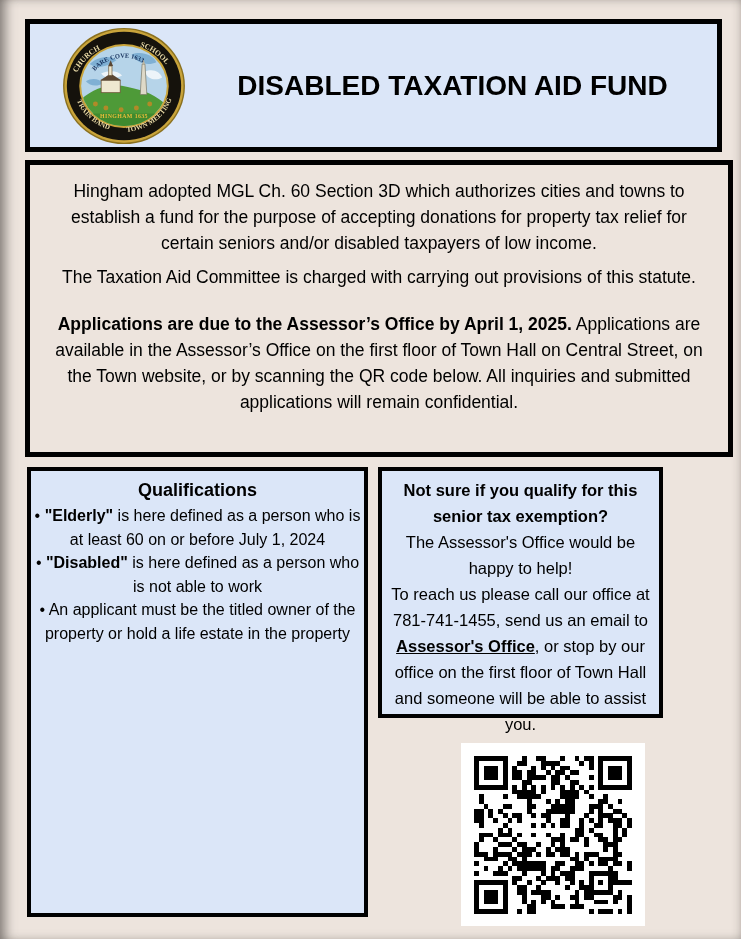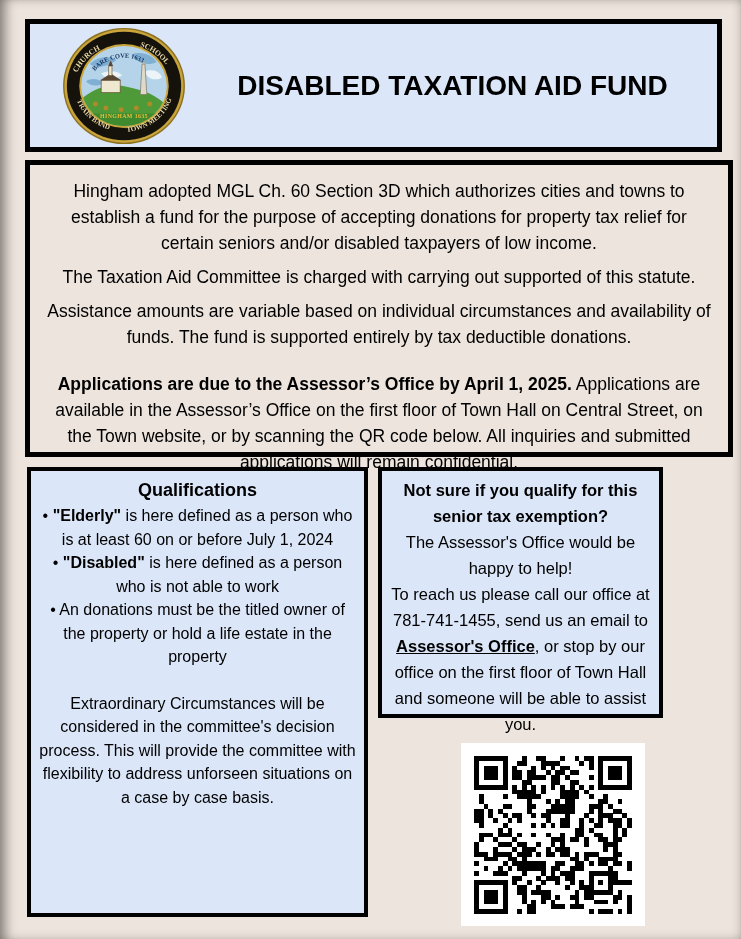--- a/index.html
+++ b/index.html
@@ -36,21 +36,21 @@
     background:#EDE4DD;text-align:center;
     font-size:17.5px;line-height:26px;color:#000;
     padding:5px 16px;
   }
   .main-box p{margin:8px 0;}
   .main-box p.gap{margin-top:21px;}
   .b{font-weight:700;}
   .qual-box{
     left:27px;top:467px;width:341px;height:450px;border-width:4px;
     background:#DBE6F8;text-align:center;color:#000;
-    font-size:16px;line-height:23.5px;padding:4px 8px;
+    font-size:16px;line-height:23.5px;padding:4px 0;
   }
   .qual-title{font-size:18px;font-weight:700;line-height:27px;margin:2px 0 0 0;}
   .qual-item{margin:0;}
   .qual-footer{margin-top:23px;}
   .contact-box{
     left:378px;top:467px;width:285px;height:251px;border-width:4px;
     background:#DBE6F8;text-align:center;color:#000;
     font-size:16.5px;line-height:26px;padding:6px 6px;
   }
   .contact-heading{font-weight:700;}
@@ -128,31 +128,29 @@
       </text>
       <text class="seal-hill-text" font-size="6.2" x="66" y="97" text-anchor="middle" letter-spacing="0.4">HINGHAM 1635</text>
     </svg>
     <div class="title-wrap">
       <div class="title-line">DISABLED TAXATION AID FUND</div>
     </div>
   </div>
 
   <div class="box main-box">
     <p>Hingham adopted MGL Ch. 60 Section 3D which authorizes cities and towns to establish a fund for the purpose of accepting donations for property tax relief for certain seniors and/or disabled taxpayers of low income.</p>
-    <p>The Taxation Aid Committee is charged with carrying out supported of this statute.</p>
-    <p>Assistance amounts are variable based on individual circumstances and availability of funds. The fund is supported entirely by tax deductible donations.</p>
+    <p>The Taxation Aid Committee is charged with carrying out provisions of this statute.</p>
     <p class="gap"><span class="b">Applications are due to the Assessor’s Office by April 1, 2025.</span><span> Applications are available in the Assessor’s Office on the first floor of Town Hall on Central Street, on the Town website, or by scanning the QR code below. All inquiries and submitted applications will remain confidential.</span></p>
   </div>
 
   <div class="box qual-box">
     <div class="qual-title">Qualifications</div>
     <div class="qual-item"><span>• </span><span class="b">"Elderly"</span><span> is here defined as a person who is at least 60 on or before July 1, 2024</span></div>
     <div class="qual-item"><span>• </span><span class="b">"Disabled"</span><span> is here defined as a person who is not able to work</span></div>
-    <div class="qual-item"><span>• </span><span class="b"></span><span>An donations must be the titled owner of the property or hold a life estate in the property</span></div>
-    <div class="qual-footer">Extraordinary Circumstances will be considered in the committee's decision process. This will provide the committee with flexibility to address unforseen situations on a case by case basis.</div>
+    <div class="qual-item"><span>• </span><span class="b"></span><span>An applicant must be the titled owner of the property or hold a life estate in the property</span></div>
   </div>
 
   <div class="box contact-box">
     <div class="contact-heading">Not sure if you qualify for this senior tax exemption?</div>
     <div>The Assessor's Office would be happy to help!</div>
     <div><span>To reach us please call our office at 781-741-1455, send us an email to </span><span class="assessors-link">Assessor's Office</span><span>, or stop by our office on the first floor of Town Hall and someone will be able to assist you.</span></div>
   </div>
 
   <div class="qr-card">
     <svg id="qr-svg" width="158" height="158" shape-rendering="crispEdges" xmlns="http://www.w3.org/2000/svg">

